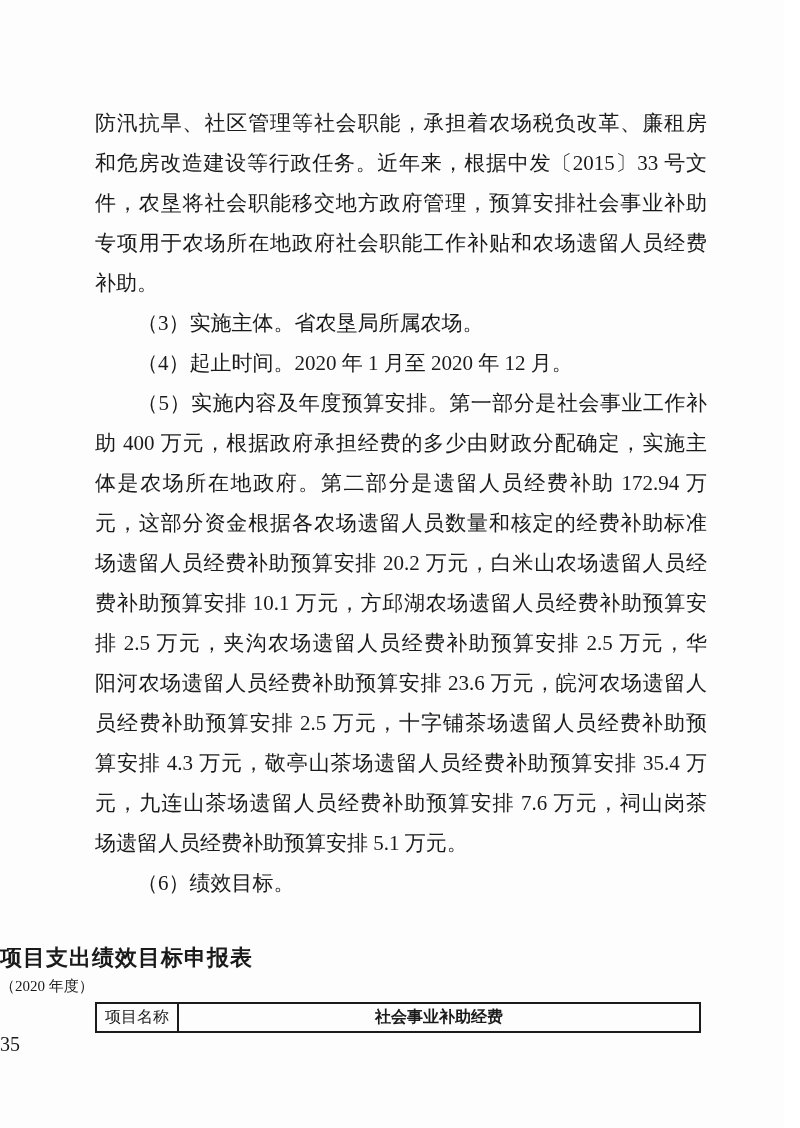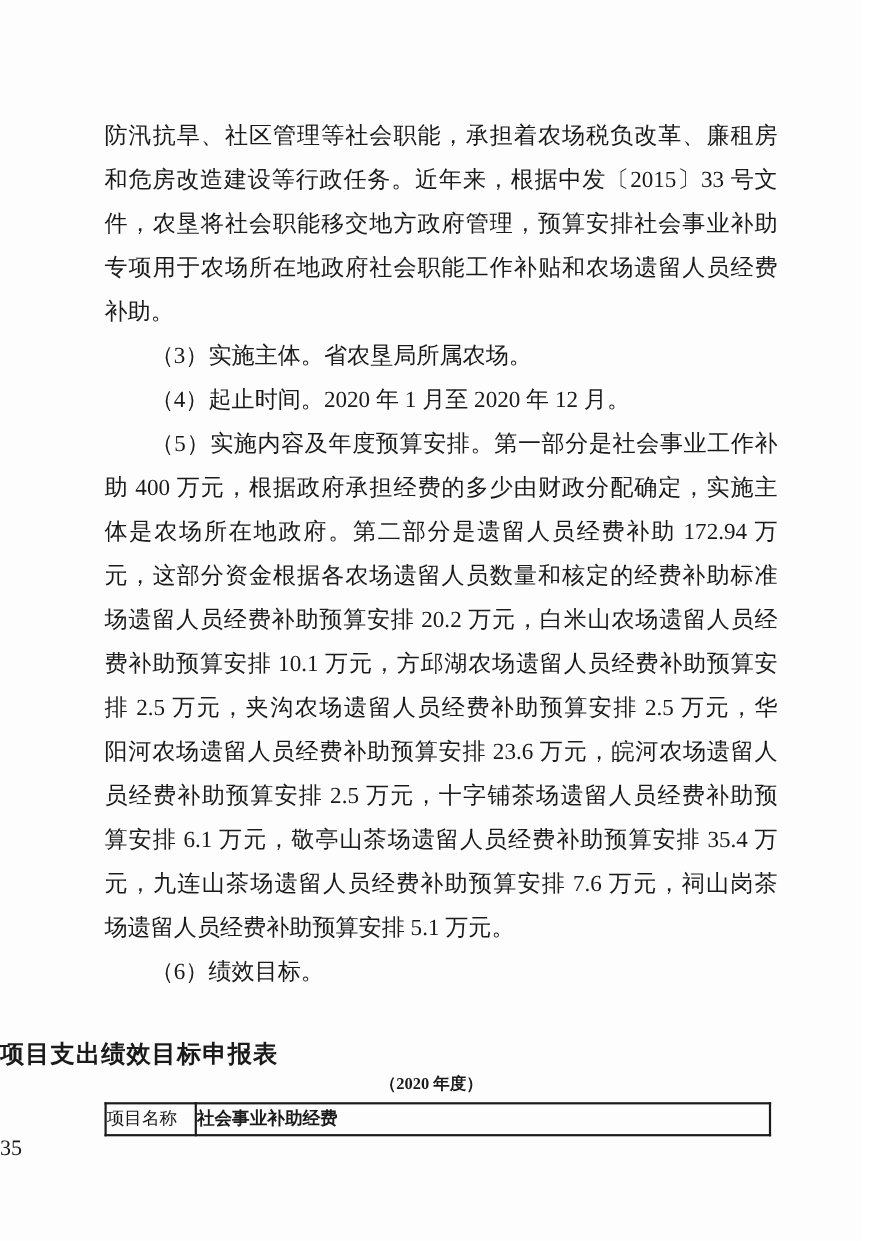--- a/index.html
+++ b/index.html
@@ -49,37 +49,36 @@
     font-weight: bold;
     font-size: 22px;
     line-height: 28px;
     letter-spacing: 1px;
   }
   .doc-subtitle {
     position: absolute;
     top: 975px;
     left: 0;
     width: 100%;
-    text-align: center;
     font-size: 15px;
     line-height: 22px;
-    font-weight: bold;
   }
   
   .project-table {
     position: absolute;
     top: 1002px;
     left: 95px;
     width: 606px;
     border-collapse: collapse;
     table-layout: fixed;
   }
   .project-table td {
     border: 2px solid #1b1b1b;
     height: 27px;
+    text-align: center;
     vertical-align: middle;
     padding: 0;
     margin-left: 46px;
   }
   .project-table td.label-cell {
     width: 80px;
     font-size: 16px;
     font-family: "Liberation Serif", "DejaVu Serif", serif;
   }
   .project-table td.value-cell {
@@ -119,21 +118,21 @@
       <div class="para">
         <div class="line indent">（5）实施内容及年度预算安排。第一部分是社会事业工作补</div>
         <div class="line">助 400 万元，根据政府承担经费的多少由财政分配确定，实施主</div>
         <div class="line">体是农场所在地政府。第二部分是遗留人员经费补助 172.94 万</div>
         <div class="line">元，这部分资金根据各农场遗留人员数量和核定的经费补助标准</div>
         <div class="line">场遗留人员经费补助预算安排 20.2 万元，白米山农场遗留人员经</div>
         <div class="line">费补助预算安排 10.1 万元，方邱湖农场遗留人员经费补助预算安</div>
         <div class="line">排 2.5 万元，夹沟农场遗留人员经费补助预算安排 2.5 万元，华</div>
         <div class="line">阳河农场遗留人员经费补助预算安排 23.6 万元，皖河农场遗留人</div>
         <div class="line">员经费补助预算安排 2.5 万元，十字铺茶场遗留人员经费补助预</div>
-        <div class="line">算安排 6.1 万元，敬亭山茶场遗留人员经费补助预算安排 35.4 万</div>
+        <div class="line">算安排 4.3 万元，敬亭山茶场遗留人员经费补助预算安排 35.4 万</div>
         <div class="line">元，九连山茶场遗留人员经费补助预算安排 7.6 万元，祠山岗茶</div>
         <div class="line last">场遗留人员经费补助预算安排 5.1 万元。</div>
       </div>
       <div class="para">
         <div class="line indent last">（6）绩效目标。</div>
       </div>
     </div>
 
   <div class="doc-title">项目支出绩效目标申报表</div>
 

